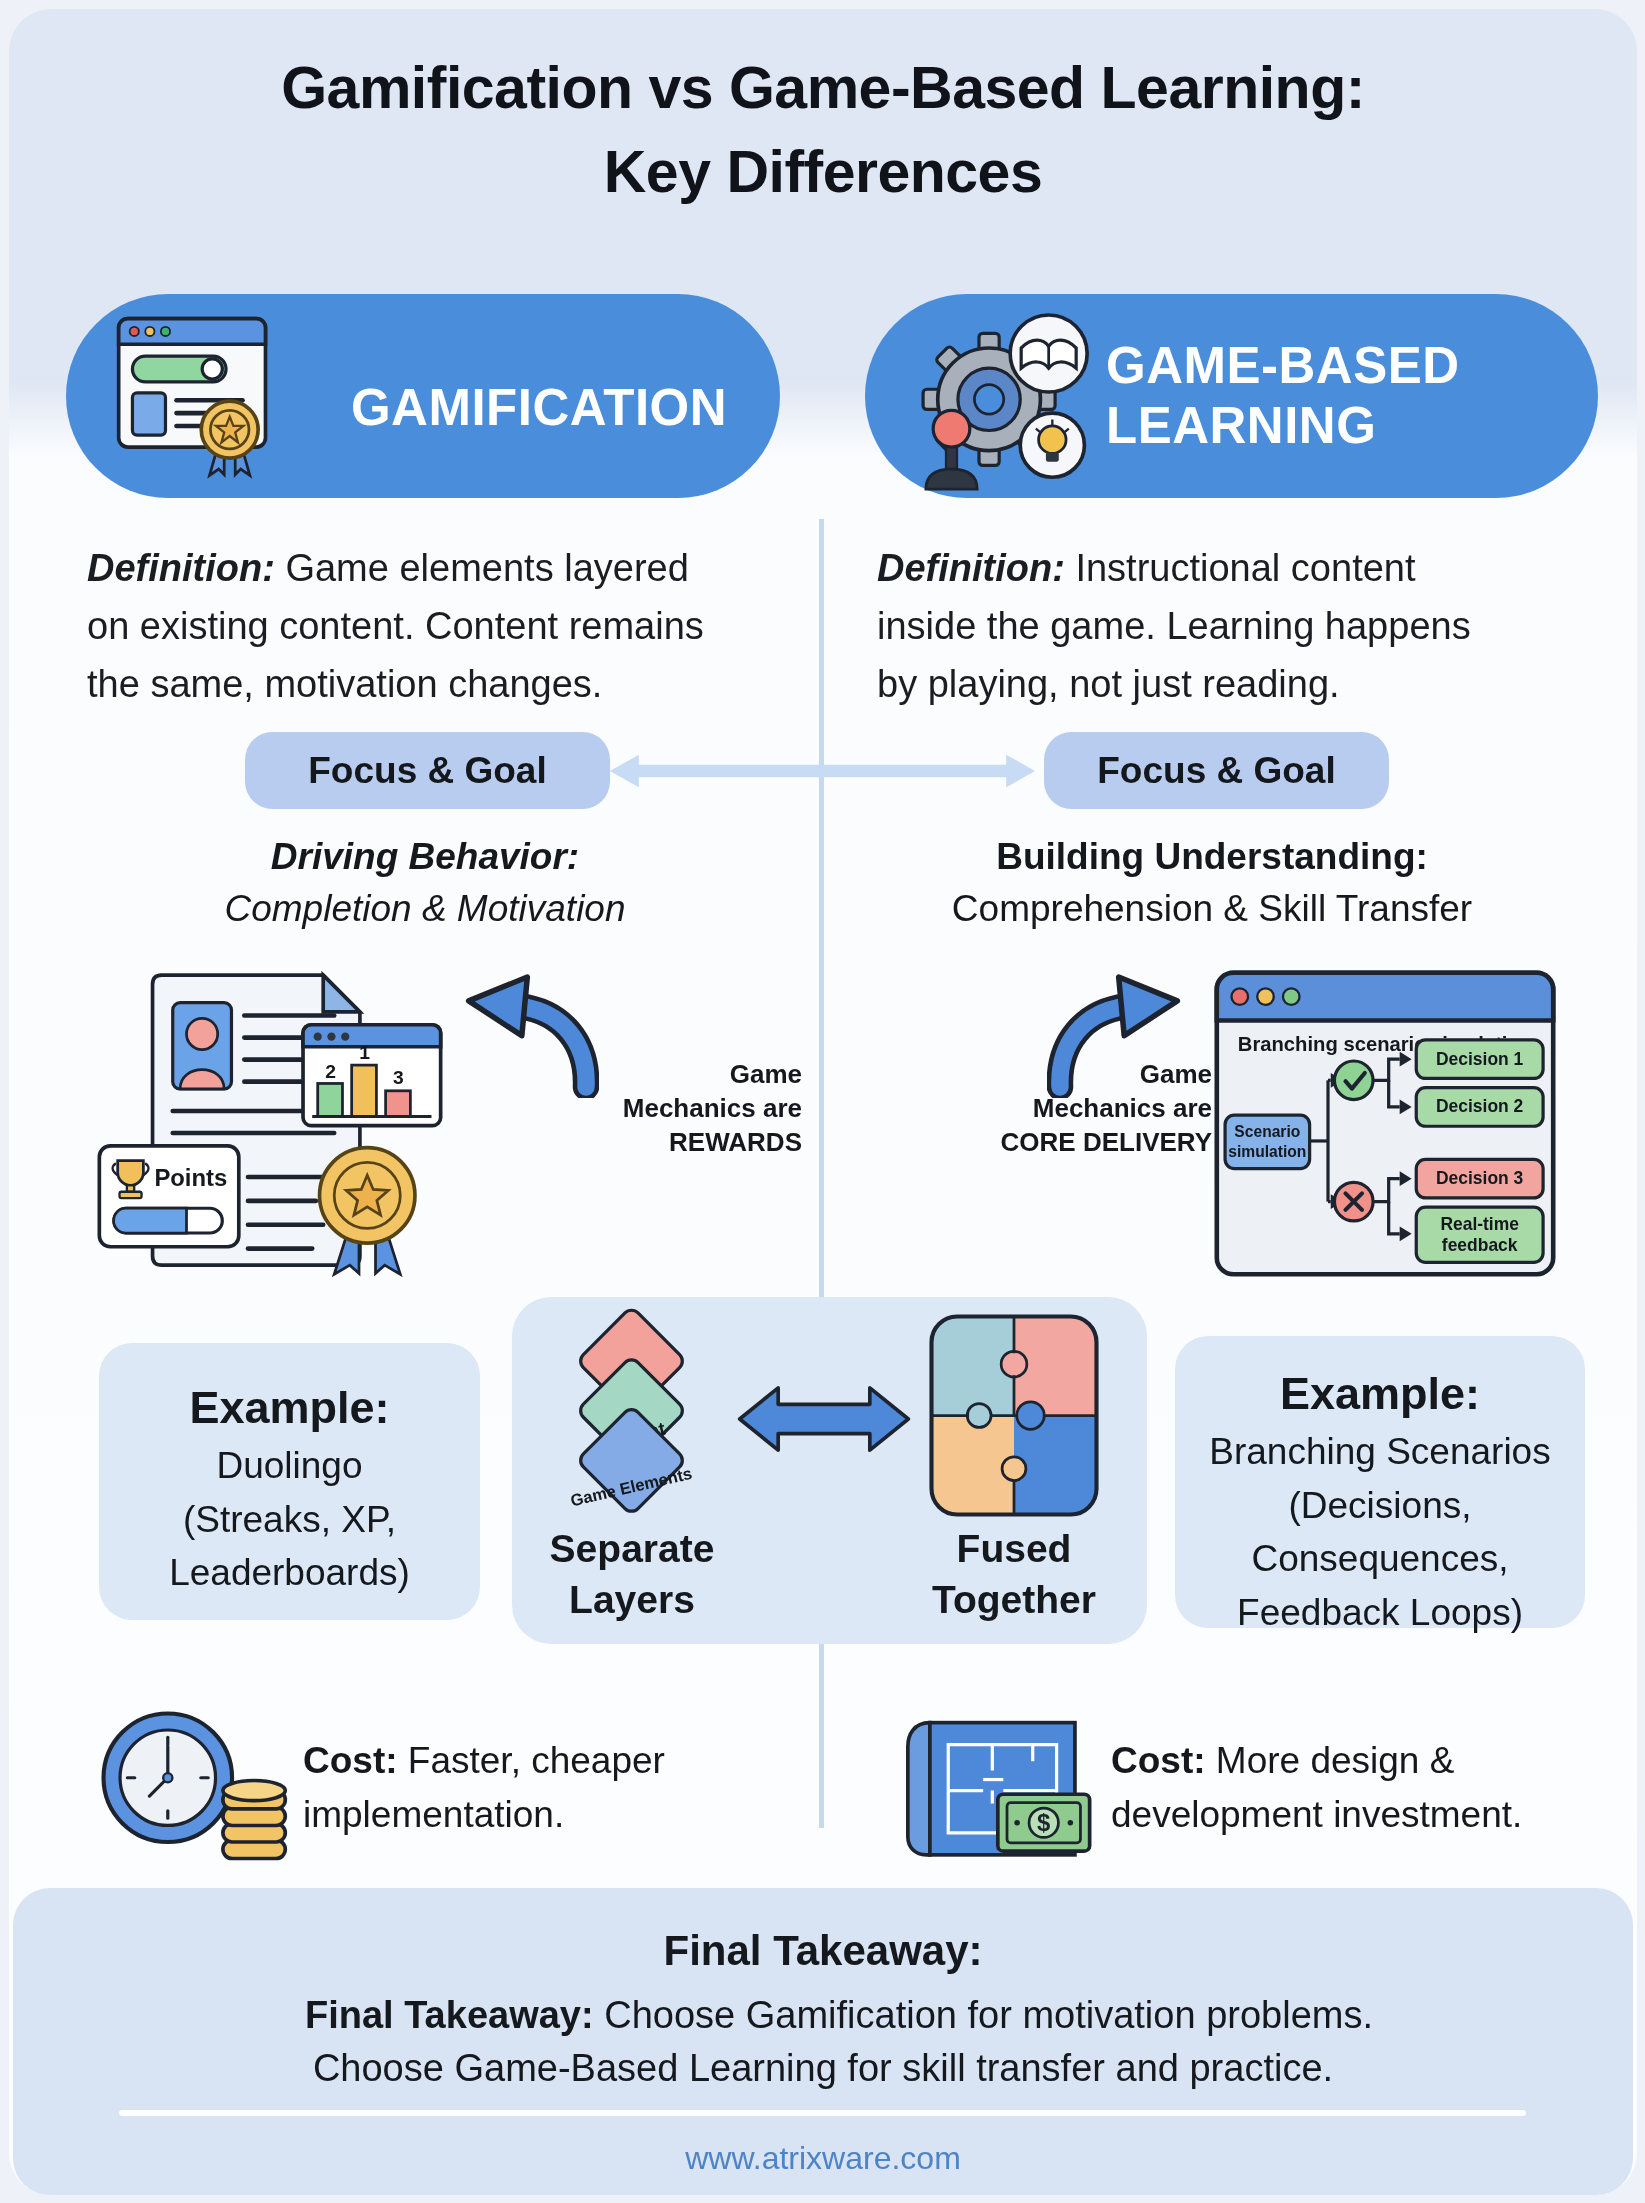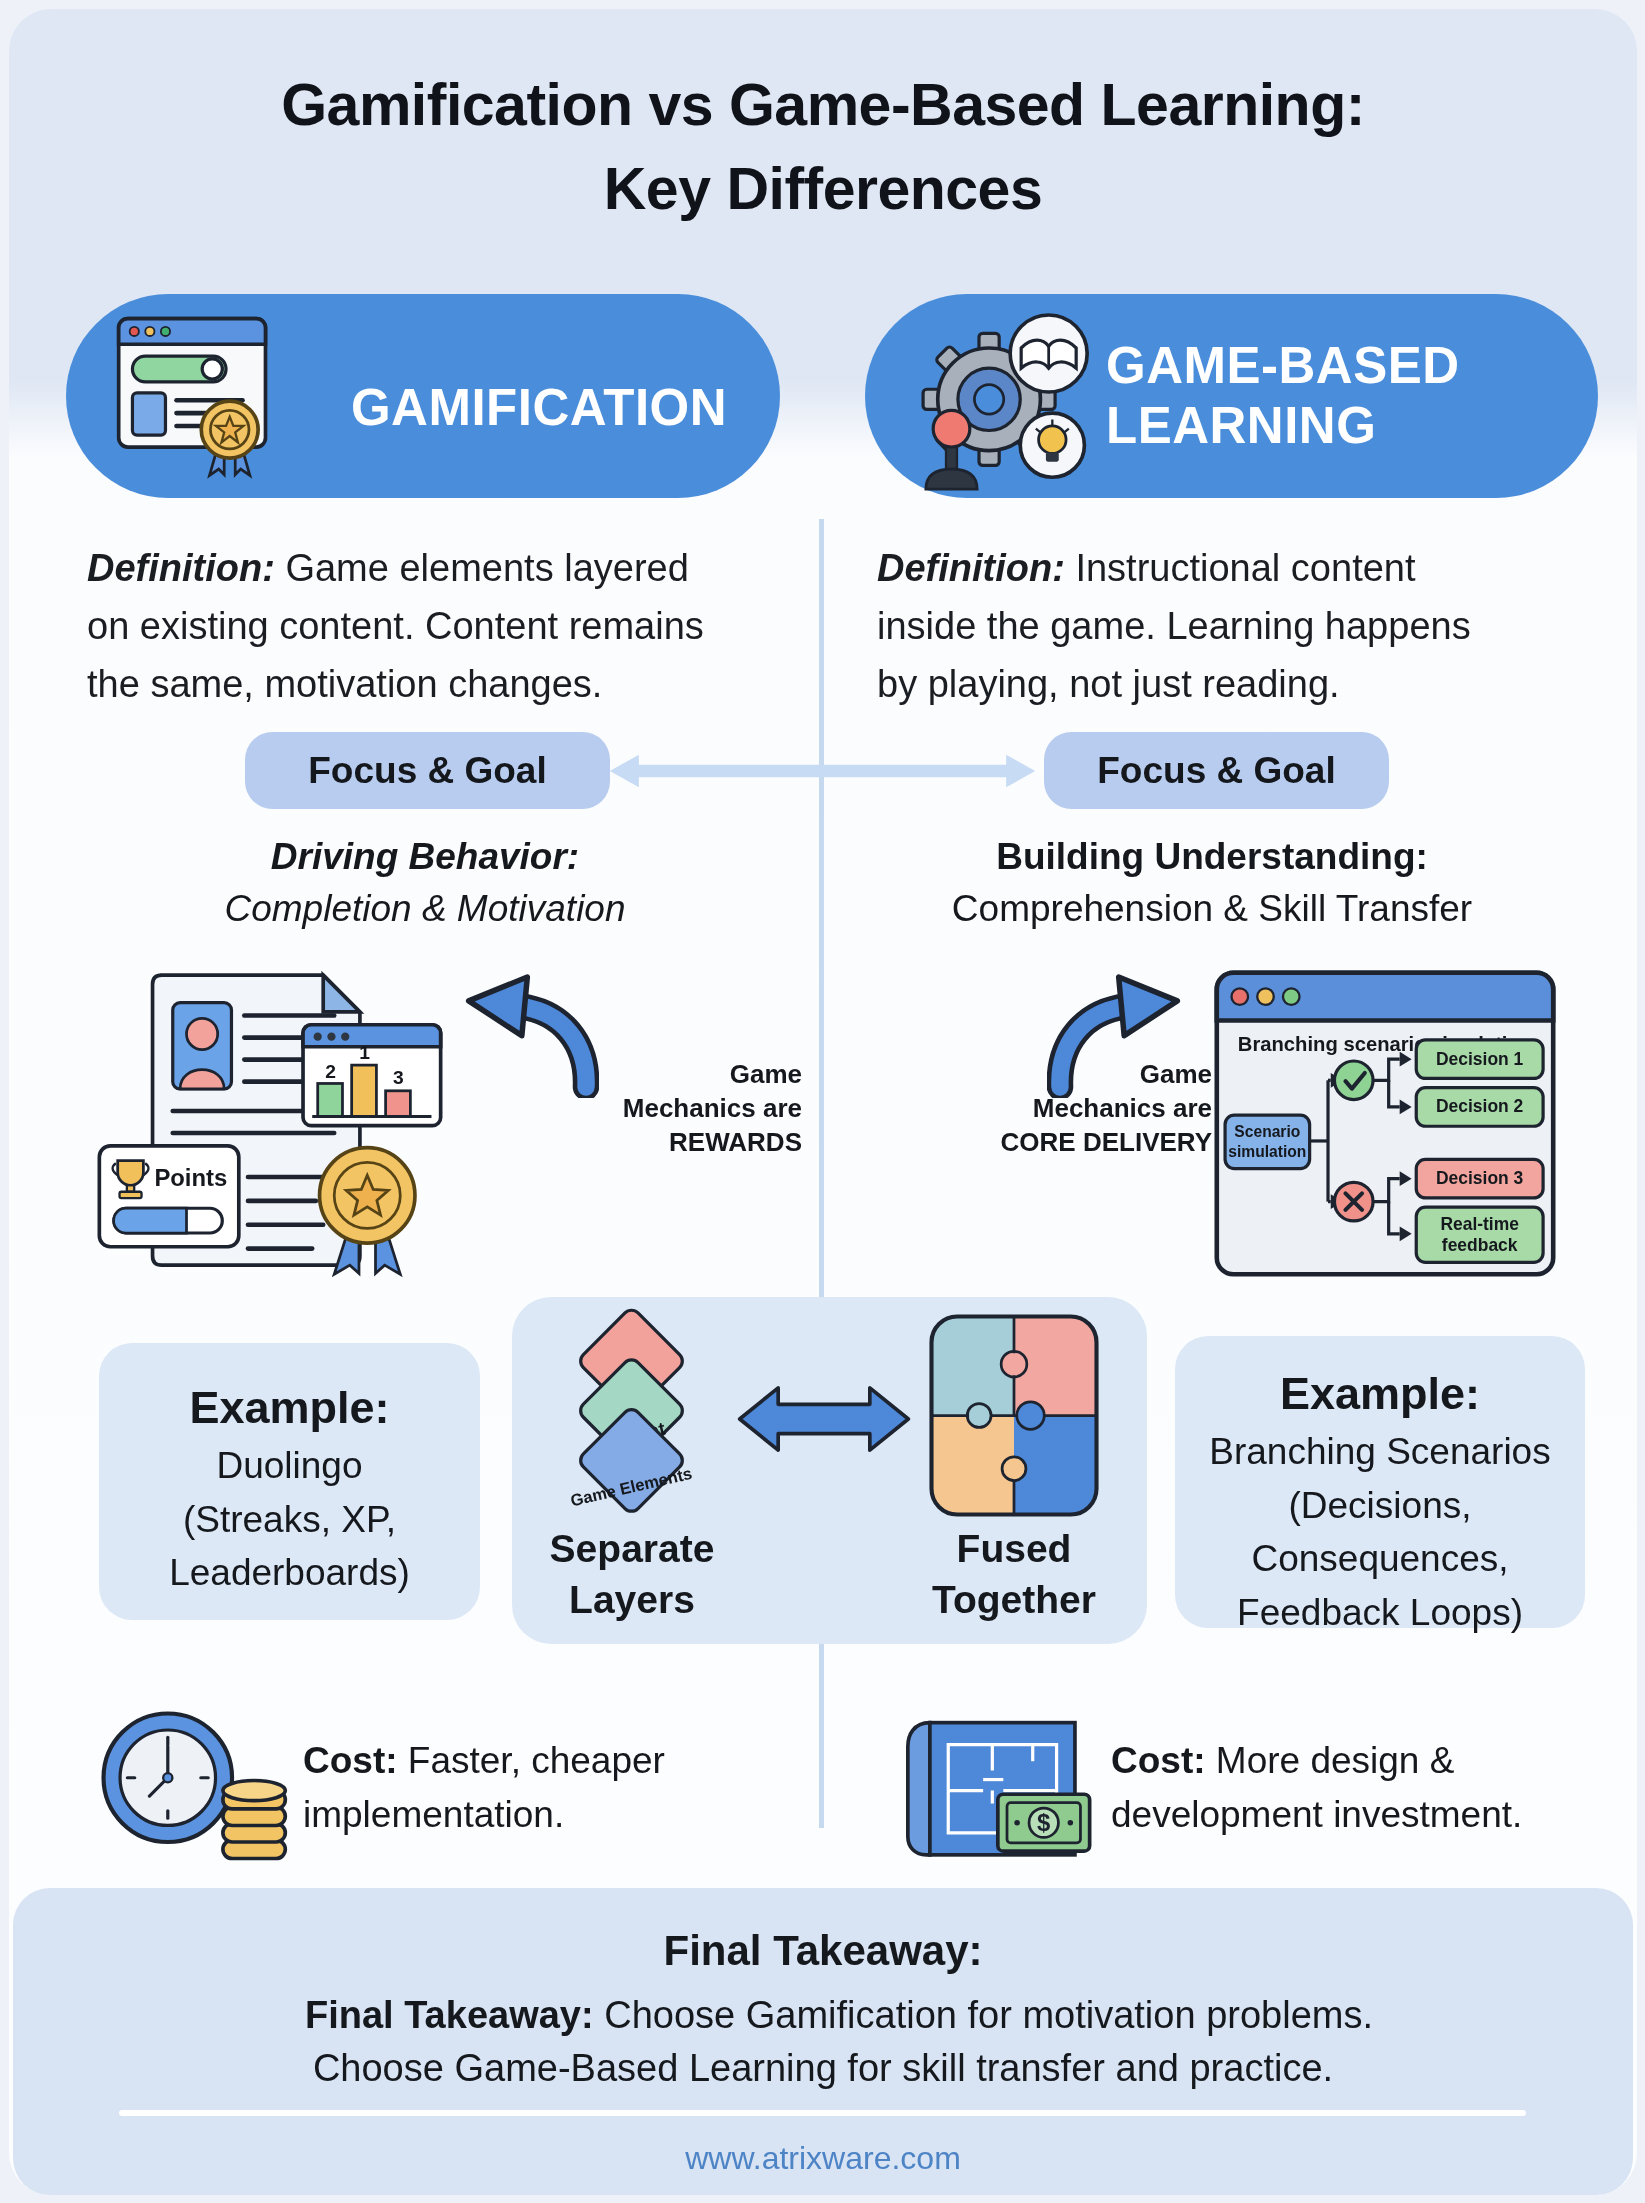--- a/index.html
+++ b/index.html
@@ -34,21 +34,21 @@
   svg text{font-family:"Liberation Sans","DejaVu Sans",sans-serif;}
 </style>
 </head>
 <body>
 
 <div class="page">
   <div class="canvas"></div>
 
   <div class="abs divider-v" style="left:819px;top:519px;width:4.6px;height:1309px;z-index:1;"></div>
 
-  <div class="abs title" style="top:64px;left:0;z-index:3;">
+  <div class="abs title" style="top:47px;left:0;z-index:3;">
     <div>Gamification vs Game-Based Learning:</div>
     <div>Key Differences</div>
   </div>
 
   <div class="abs pill" style="left:66px;top:294px;width:714px;height:204px;z-index:3;">
     <svg class="abs" style="left:48px;top:20px;" width="158" height="167" viewBox="0 0 172 182">
       <rect x="5" y="5" width="160" height="140" rx="10" fill="#f7f9fb" stroke="#1d2430" stroke-width="4"></rect>
       <path d="M15,5 h140 a10,10 0 0 1 10,10 v18 h-160 v-18 a10,10 0 0 1 10,-10 z" fill="#5b93e0" stroke="#1d2430" stroke-width="4"></path>
       <circle cx="22" cy="19" r="5" fill="#e2574f" stroke="#1d2430" stroke-width="2"></circle>
       <circle cx="39" cy="19" r="5" fill="#eec05e" stroke="#1d2430" stroke-width="2"></circle>

